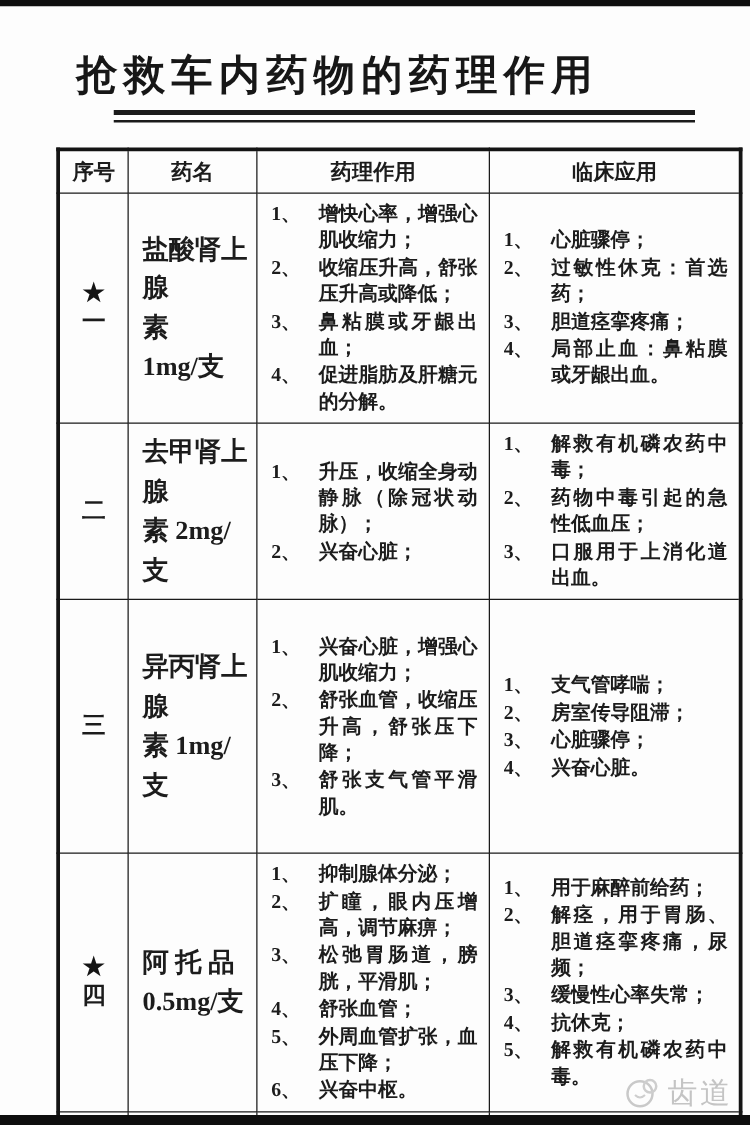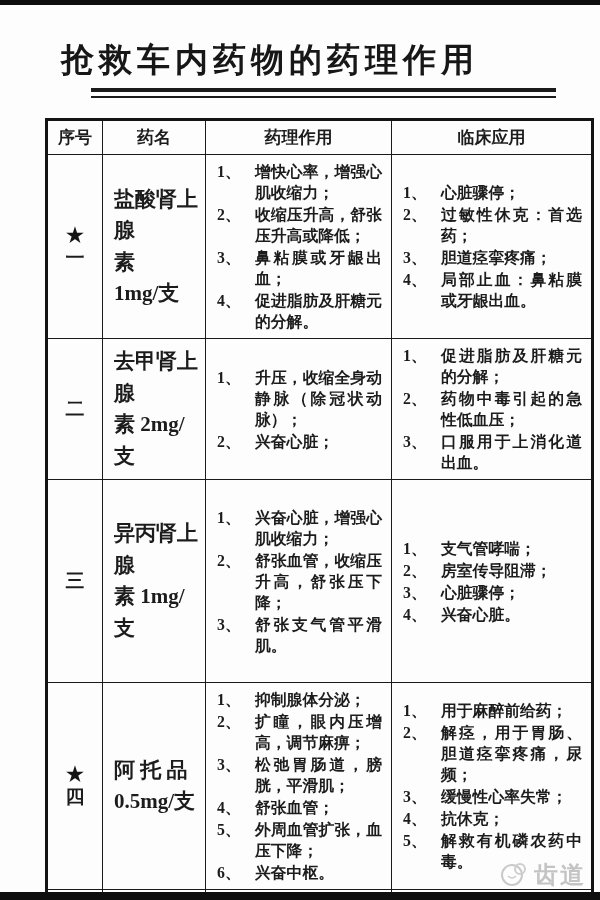--- a/index.html
+++ b/index.html
@@ -40,21 +40,21 @@
   .c-name{font-size:21px;line-height:1.5;padding:4px 4px 4px 11px;white-space:pre-line;}
 
   .c-list{padding:5px 2px;}
   .li{display:flex;font-size:15.8px;line-height:1.33;margin:1px 0;}
   .li .num{flex:none;width:38px;padding-left:9px;}
   .li .txt{flex:1;text-align:justify;text-justify:inter-ideograph;padding-right:7px;}
 
   .watermark{
     position:absolute;right:14px;bottom:12px;
     display:flex;align-items:center;gap:5px;
-    color:#c4c4c4;font-weight:700;
+    color:#c4c4c4;font-weight:400;
   }
   .watermark .wm-text{font-size:24px;letter-spacing:2px;line-height:1;}
   .watermark svg{display:block;}
 </style>
 </head>
 <body>
 
 <div class="bar-top"></div>
 
 <div class="title">抢救车内药物的药理作用</div>
@@ -133,21 +133,21 @@
             <span class="txt">升压，收缩全身动静脉（除冠状动脉）；</span>
           </div>
           <div class="li">
             <span class="num">2、</span>
             <span class="txt">兴奋心脏；</span>
           </div>
         </td>
         <td class="c-list">
           <div class="li">
             <span class="num">1、</span>
-            <span class="txt">促进脂肪及肝糖元的分解；</span>
+            <span class="txt">解救有机磷农药中毒；</span>
           </div>
           <div class="li">
             <span class="num">2、</span>
             <span class="txt">药物中毒引起的急性低血压；</span>
           </div>
           <div class="li">
             <span class="num">3、</span>
             <span class="txt">口服用于上消化道出血。</span>
           </div>
         </td>

